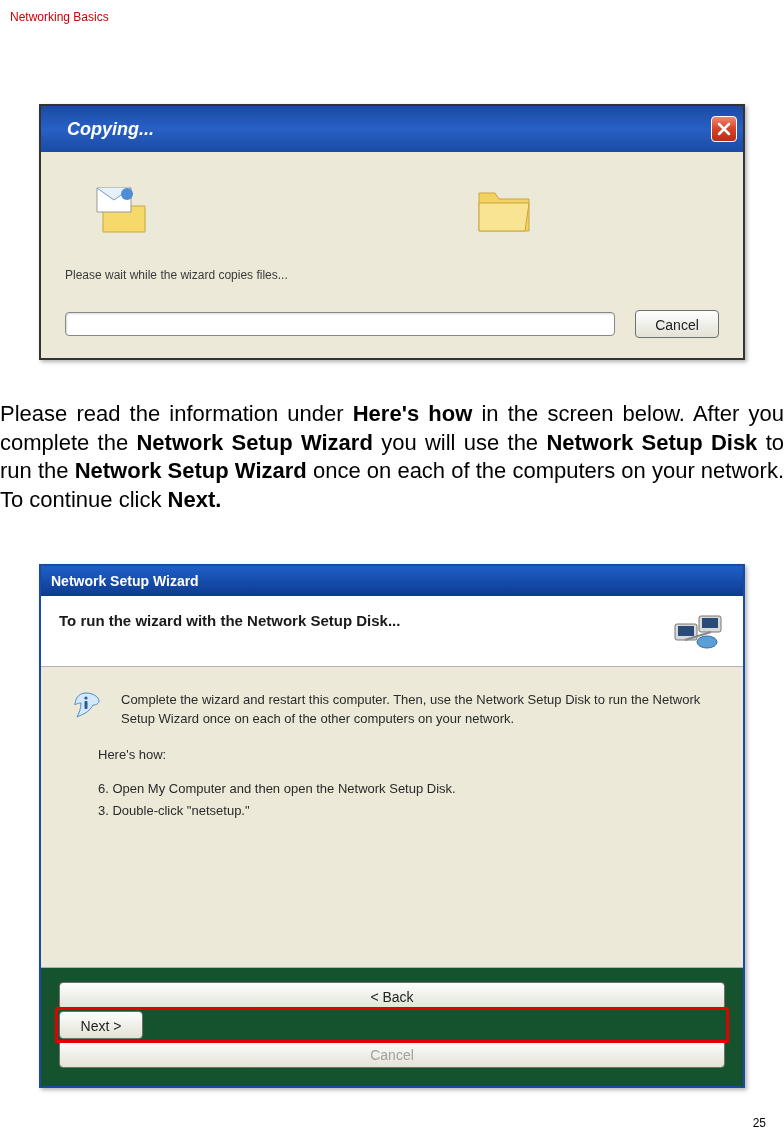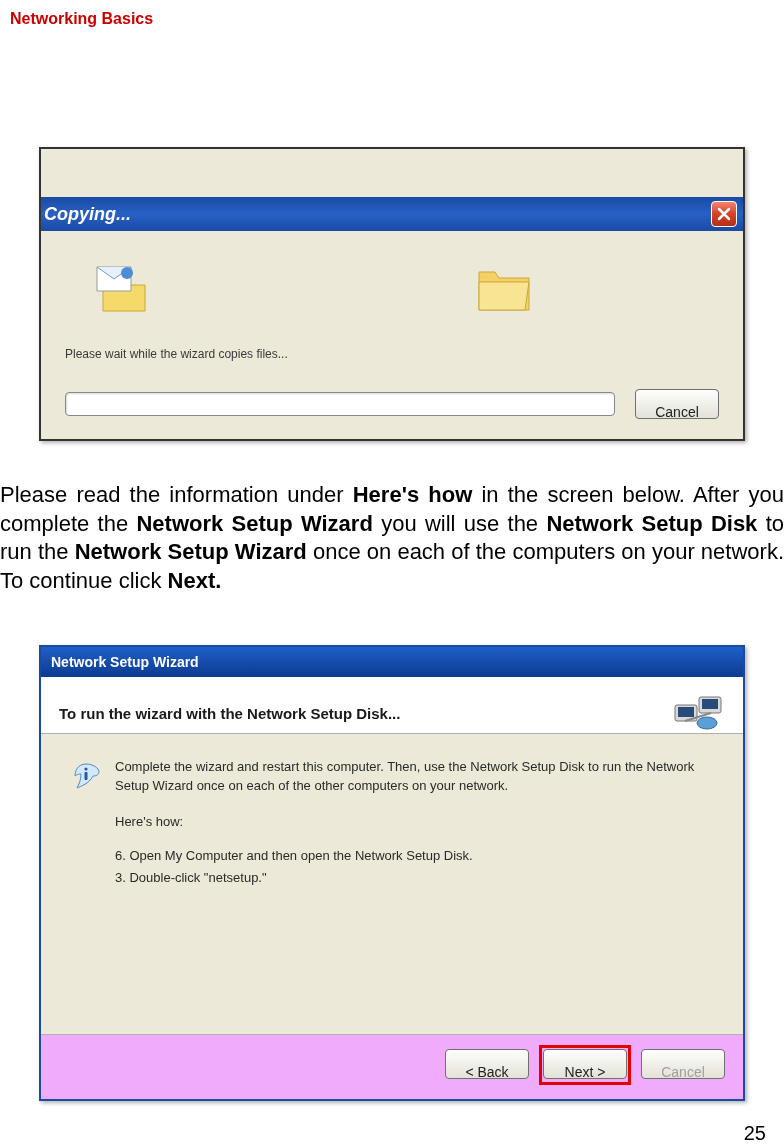--- a/index.html
+++ b/index.html
@@ -6,40 +6,39 @@
     body {
       width: 784px;
       height: 1145px;
       font-family: Arial, Helvetica, sans-serif;
       background: #fff;
       position: relative;
       padding: 10px 0;
     }
     .page-title {
       color: #cc0000;
-      font-size: 16px;
-      font-weight: bold;
+      font-size: 12px;
+      font-weight: normal;
       margin-left: 10px;
-      margin-bottom: 119px;
+      margin-bottom: 80px;
     }
     .dialog1 {
       margin: 0 auto 40px;
       width: 706px;
       border: 2px solid #333;
       background: #ece9d8;
       box-shadow: 2px 2px 4px rgba(0,0,0,0.3);
     }
     .titlebar1 {
       background: linear-gradient(to bottom, #1a4ba3 0%, #2860c5 50%, #1a4ba3 100%);
-      height: 34px;
+      height: 46px;
       display: flex;
       align-items: center;
       justify-content: space-between;
-      padding: 0 6px 0 3px;
-      margin-top: 48px;
+      padding: 0 6px 0 26px;
     }
     .titlebar1-text {
       color: #fff;
       font-weight: bold;
       font-size: 18px;
       font-style: italic;
       font-family: "Trebuchet MS", Tahoma, sans-serif;
     }
     .close-btn {
       width: 26px;
@@ -87,21 +86,21 @@
     }
     .xp-btn {
       min-width: 84px;
       height: 28px;
       background: linear-gradient(to bottom, #fefefe 0%, #f0f0ea 50%, #e2e2d6 100%);
       border: 1px solid #707070;
       border-radius: 4px;
       font-size: 14px;
       color: #222;
       cursor: pointer;
-      padding: 14px 14px;
+      padding: 6px 14px;
     }
     .xp-btn.disabled { color: #a0a0a0; cursor: default; }
     .instructions {
       font-size: 22px;
       color: #000;
       line-height: 1.3;
       margin: 0 0 50px 0;
       text-align: justify;
     }
     .dialog2 {
@@ -119,90 +118,90 @@
       padding-left: 10px;
     }
     .titlebar2-text {
       color: #fff;
       font-weight: bold;
       font-size: 14px;
       font-family: Tahoma, sans-serif;
     }
     .wizard-header {
       background: #fff;
-      padding: 16px 18px 0;
-      display: flex;
-      align-items: center;
+      padding: 16px 18px 14px;
+      display: flex;
       justify-content: space-between;
       border-bottom: 1px solid #b0b0b0;
     }
     .wizard-header-title {
       font-size: 15px;
       font-weight: bold;
       font-family: Tahoma, sans-serif;
       color: #1a1a1a;
     }
     .wizard-header-icon {
       width: 52px;
       height: 40px;
     }
     .wizard-body {
       padding: 24px 30px 10px;
       min-height: 300px;
       font-family: Tahoma, sans-serif;
     }
     .wizard-row1 {
       display: flex;
-      gap: 14px;
-      align-items: center;
+      gap: 20px;
+      align-items: flex-start;
       margin-bottom: 16px;
     }
     .info-icon {
       width: 30px;
       height: 30px;
       flex-shrink: 0;
     }
     .wizard-text {
       font-size: 13px;
       color: #2a2a2a;
       line-height: 1.4;
     }
     .wizard-indent {
-      margin-left: 44px;
+      margin-left: 27px;
       font-size: 13px;
       color: #2a2a2a;
       line-height: 1.7;
     }
     .wizard-hereshow {
       margin-bottom: 12px;
     }
     .wizard-footer {
       padding: 14px 18px 18px;
       display: flex;
       justify-content: flex-end;
-      gap: 14px;
+      gap: 1px;
       border-top: 1px solid #b0b0b0;
-      background: #f0abfc;
+      background: #14532d;
+      flex-direction: column;
     }
     .highlight-next {
       position: relative;
       display: inline-block;
     }
     .highlight-next::after {
       content: "";
       position: absolute;
       top: -4px; left: -4px; right: -4px; bottom: -4px;
       border: 3px solid #e20000;
       pointer-events: none;
     }
     .page-num {
       position: absolute;
-      bottom: 0;
+      bottom: 15px;
       right: 18px;
-      font-size: 20px;
+      font-size: 12px;
       color: #000;
     }
   </style>
 </head>
 <body>
 
 <h2 class="page-title">Networking Basics</h2>
 
 <div class="dialog1">
   <div class="titlebar1">

